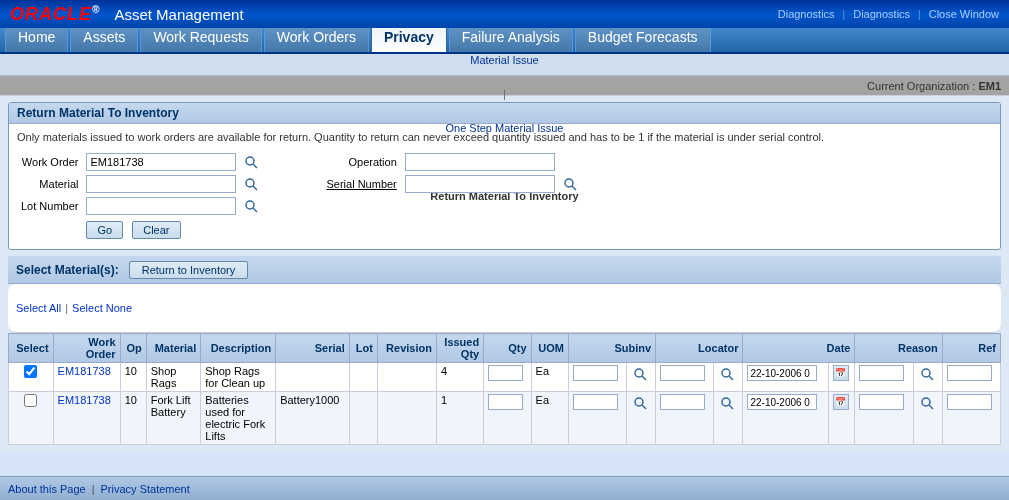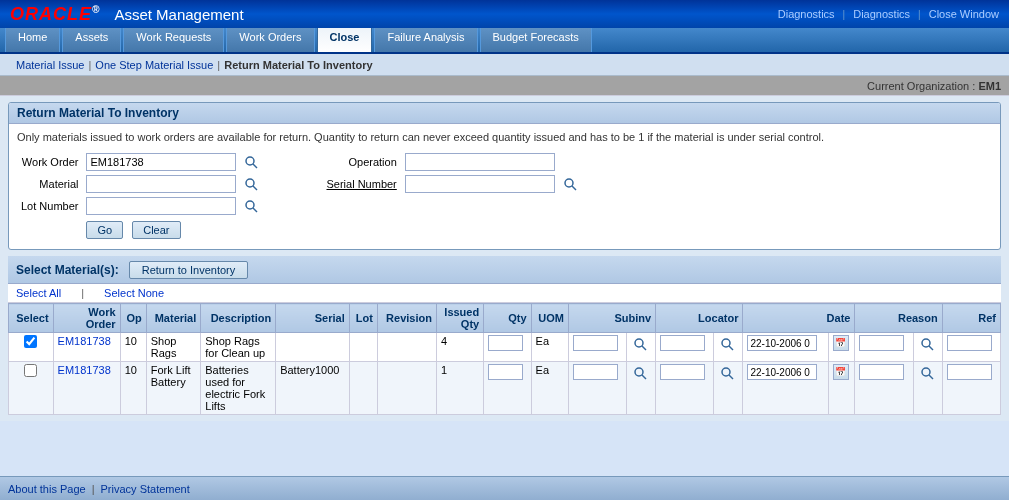--- a/index.html
+++ b/index.html
@@ -57,21 +57,21 @@
     #nav-tabs {
       background: linear-gradient(to bottom, #4488cc, #2266aa);
       height: 26px;
       display: flex;
       align-items: flex-end;
       padding: 0 5px;
       border-bottom: 2px solid #003388;
     }
     .nav-tab {
       padding: 3px 12px;
-      font-size: 11px;
+      font-size: 14px;
       cursor: pointer;
       border-radius: 3px 3px 0 0;
       border: 1px solid #5599dd;
       border-bottom: none;
       margin-right: 2px;
       height: 32px;
       display: flex;
       align-items: center;
     }
     .nav-tab.active {
@@ -84,23 +84,24 @@
       background: linear-gradient(to bottom, #6699cc, #4477aa);
       color: white;
     }
 
     
     #breadcrumb {
       background: #d0dff0;
       height: 22px;
       display: flex;
       align-items: center;
-      padding: 0 16px;
+      padding: 0 5px;
       border-bottom: 1px solid #aabbcc;
-      gap: 4px;
+      gap: 22px;
+      flex-direction: column;
     }
     .breadcrumb-item {
       color: #003399;
       font-size: 11px;
       cursor: pointer;
     }
     .breadcrumb-sep { color: #666; font-size: 11px; }
     .breadcrumb-active {
       color: #333;
       font-size: 11px;
@@ -202,25 +203,26 @@
       padding: 2px 12px;
       font-size: 11px;
       cursor: pointer;
       border-radius: 2px;
       color: #003366;
     }
 
     
     #select-links {
       background: white;
-      padding: 3px 8px;
-      display: flex;
-      gap: 16px;
+      padding: 18px 8px;
+      display: flex;
+      gap: 0;
       align-items: center;
       border-bottom: 1px solid #ccd;
+      border-radius: 8px;
     }
     .select-link {
       color: #0033cc;
       font-size: 11px;
       cursor: pointer;
       text-decoration: none;
     }
     .select-link-sep { color: #666; font-size: 11px; margin: 0 4px; }
 
     
@@ -346,21 +348,21 @@
   <div class="nav-tab inactive">
       <span>Assets</span>
     </div>
   <div class="nav-tab inactive">
       <span>Work Requests</span>
     </div>
   <div class="nav-tab inactive">
       <span>Work Orders</span>
     </div>
   <div class="nav-tab active">
-      <span>Close</span>
+      <span>Privacy</span>
     </div>
   <div class="nav-tab inactive">
       <span>Failure Analysis</span>
     </div>
   <div class="nav-tab inactive">
       <span>Budget Forecasts</span>
     </div>
 </div>
 
 <div id="breadcrumb">

